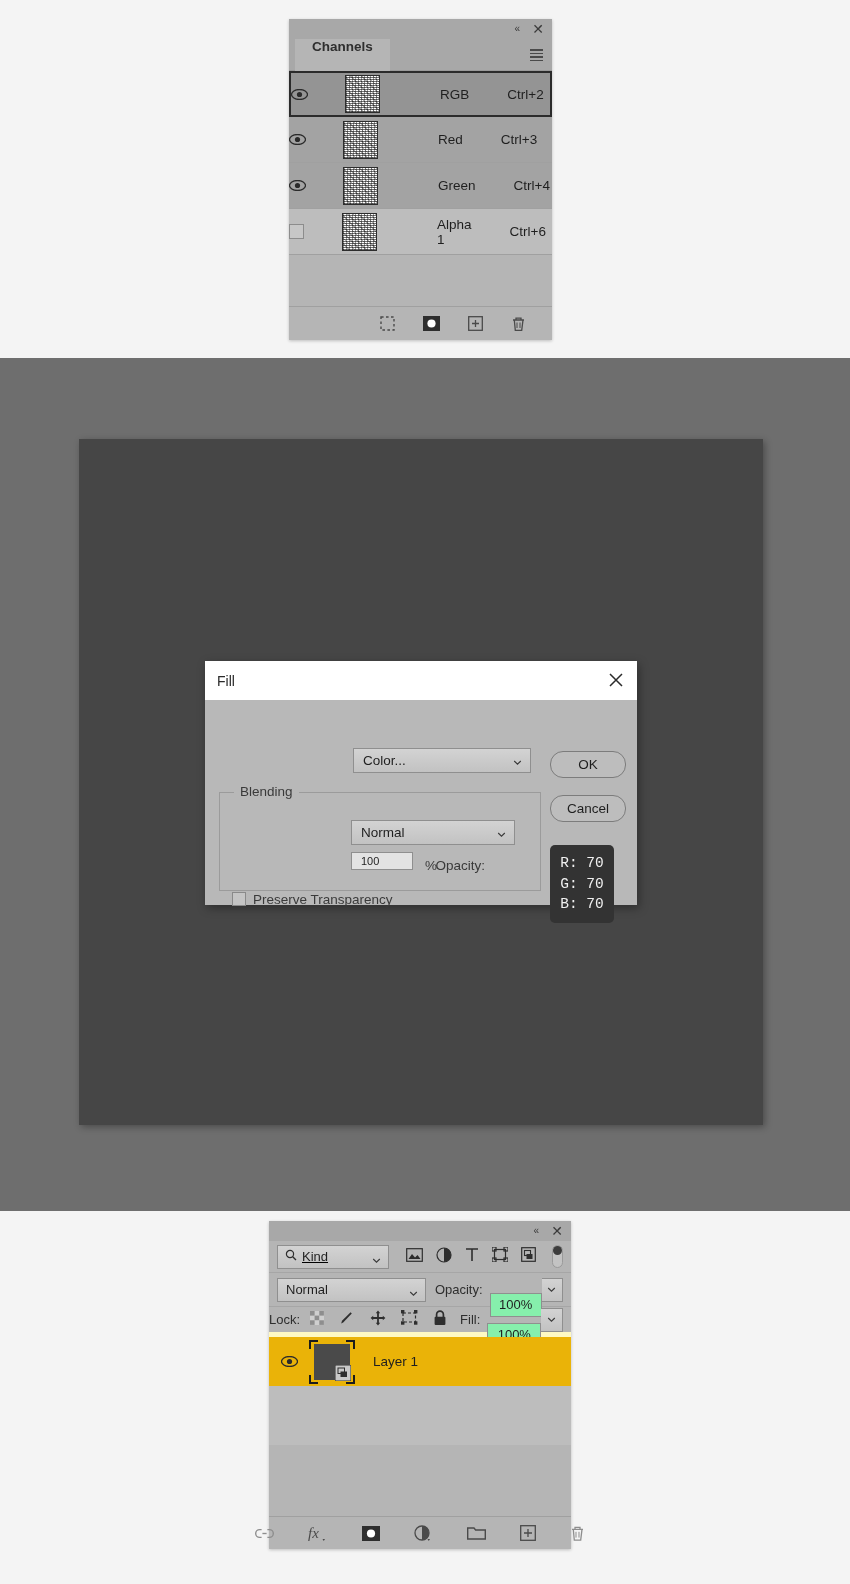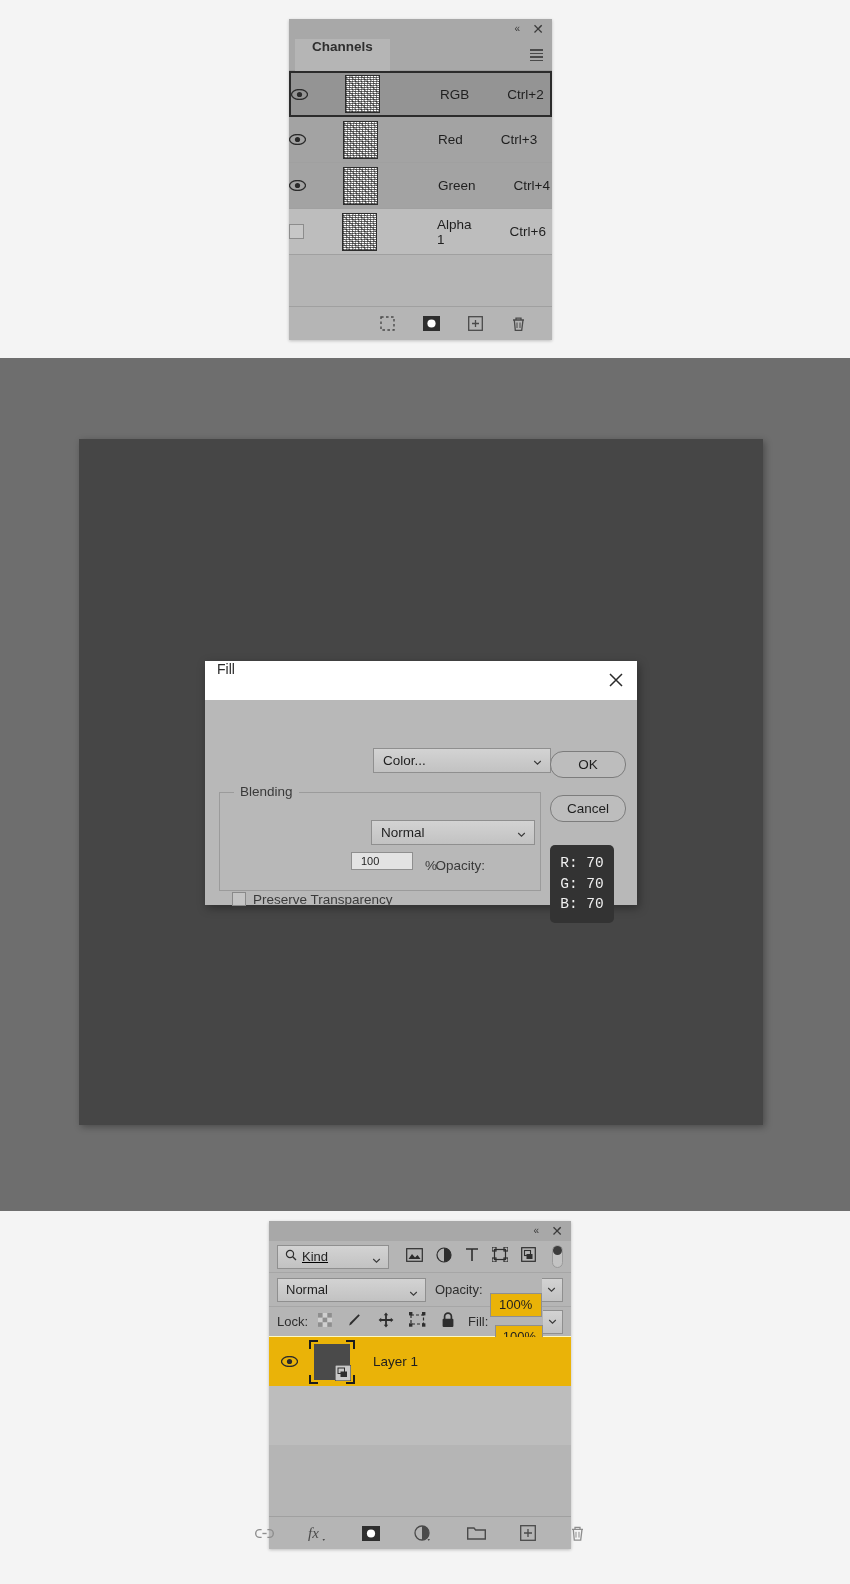--- a/index.html
+++ b/index.html
@@ -112,42 +112,42 @@
 
   
   .fill-dialog {
     position: absolute; left: 205px; top: 661px;
     width: 432px; height: 244px;
     background: #b8b8b8;
     box-shadow: 2px 3px 9px rgba(0,0,0,0.35);
   }
   .fd-title {
     height: 39px; background: #ffffff;
-    display: flex; 
+    display: flex; align-items: center;
     padding: 0 10px 0 12px;
     position: relative;
   }
   .fd-title span.t { font-size: 14px; color: #2a2a2a; }
   .fd-close {
     position: absolute; right: 11px; top: 9px;
     width: 20px; height: 20px;
   }
   .fd-body { position: relative; height: 205px; }
 
   .fd-label {
     position: absolute; font-size: 13.5px; color: #3a3a3a; text-align: right;
   }
   .ps-select {
     position: absolute;
     background: linear-gradient(#d3d3d3, #c2c2c2);
     border: 1px solid #8f8f8f;
     height: 25px;
     display: flex; align-items: center;
     padding-left: 9px;
-    font-size: 13.5px; color: #1f1f1f; margin-left: 20px;
+    font-size: 13.5px; color: #1f1f1f;
   }
   .ps-select .caret {
     position: absolute; right: 8px; top: 6px;
     width: 9px; height: 9px;
   }
   .ps-input {
     position: absolute;
     background: #e3e3e3; border: 1px solid #8f8f8f;
     height: 18px; display: flex; align-items: center;
     padding-left: 9px; font-size: 11px; color: #1f1f1f;
@@ -226,34 +226,34 @@
   }
   .blend-select {
     position: relative; width: 154px; height: 24px;
     background: linear-gradient(#d3d3d3,#c2c2c2);
     border: 1px solid #8f8f8f;
     display: flex; align-items: center; padding-left: 8px;
     font-size: 13px; color: #1f1f1f;
   }
   .small-lbl { font-size: 13px; color: #2e2e2e; }
   .num-field {
-    width: 54px; height: 24px; background: #eab308;
+    width: 54px; height: 24px; background: #86efac;
     border: 1px solid #8f8f8f;
     display: flex; align-items: center; justify-content: center;
     font-size: 13px; color: #1f1f1f; margin-top: 30px;
   }
   .num-caret {
     width: 22px; height: 24px;
     background: linear-gradient(#d3d3d3,#c2c2c2);
     border: 1px solid #8f8f8f; border-left: none;
     display: flex; align-items: center; justify-content: center;
   }
   .lock-row {
     height: 30px; display: flex; align-items: center;
-    padding: 0 8px; border-bottom: 1px solid #fef9c3;
+    padding: 0 0; border-bottom: 5px solid #fef9c3;
   }
   .lock-icons { display: flex; align-items: center; gap: 15px; margin-left: 10px; }
 
   .layer-list { height: 108px; background: #bdbdbd; position: relative; }
   .layer-item {
     height: 49px; background: #eab308;
     display: flex; align-items: center;
   }
   .layer-eye { width: 40px; display: flex; justify-content: center; }
   .layer-thumb-wrap { position: relative; width: 46px; height: 44px; }

